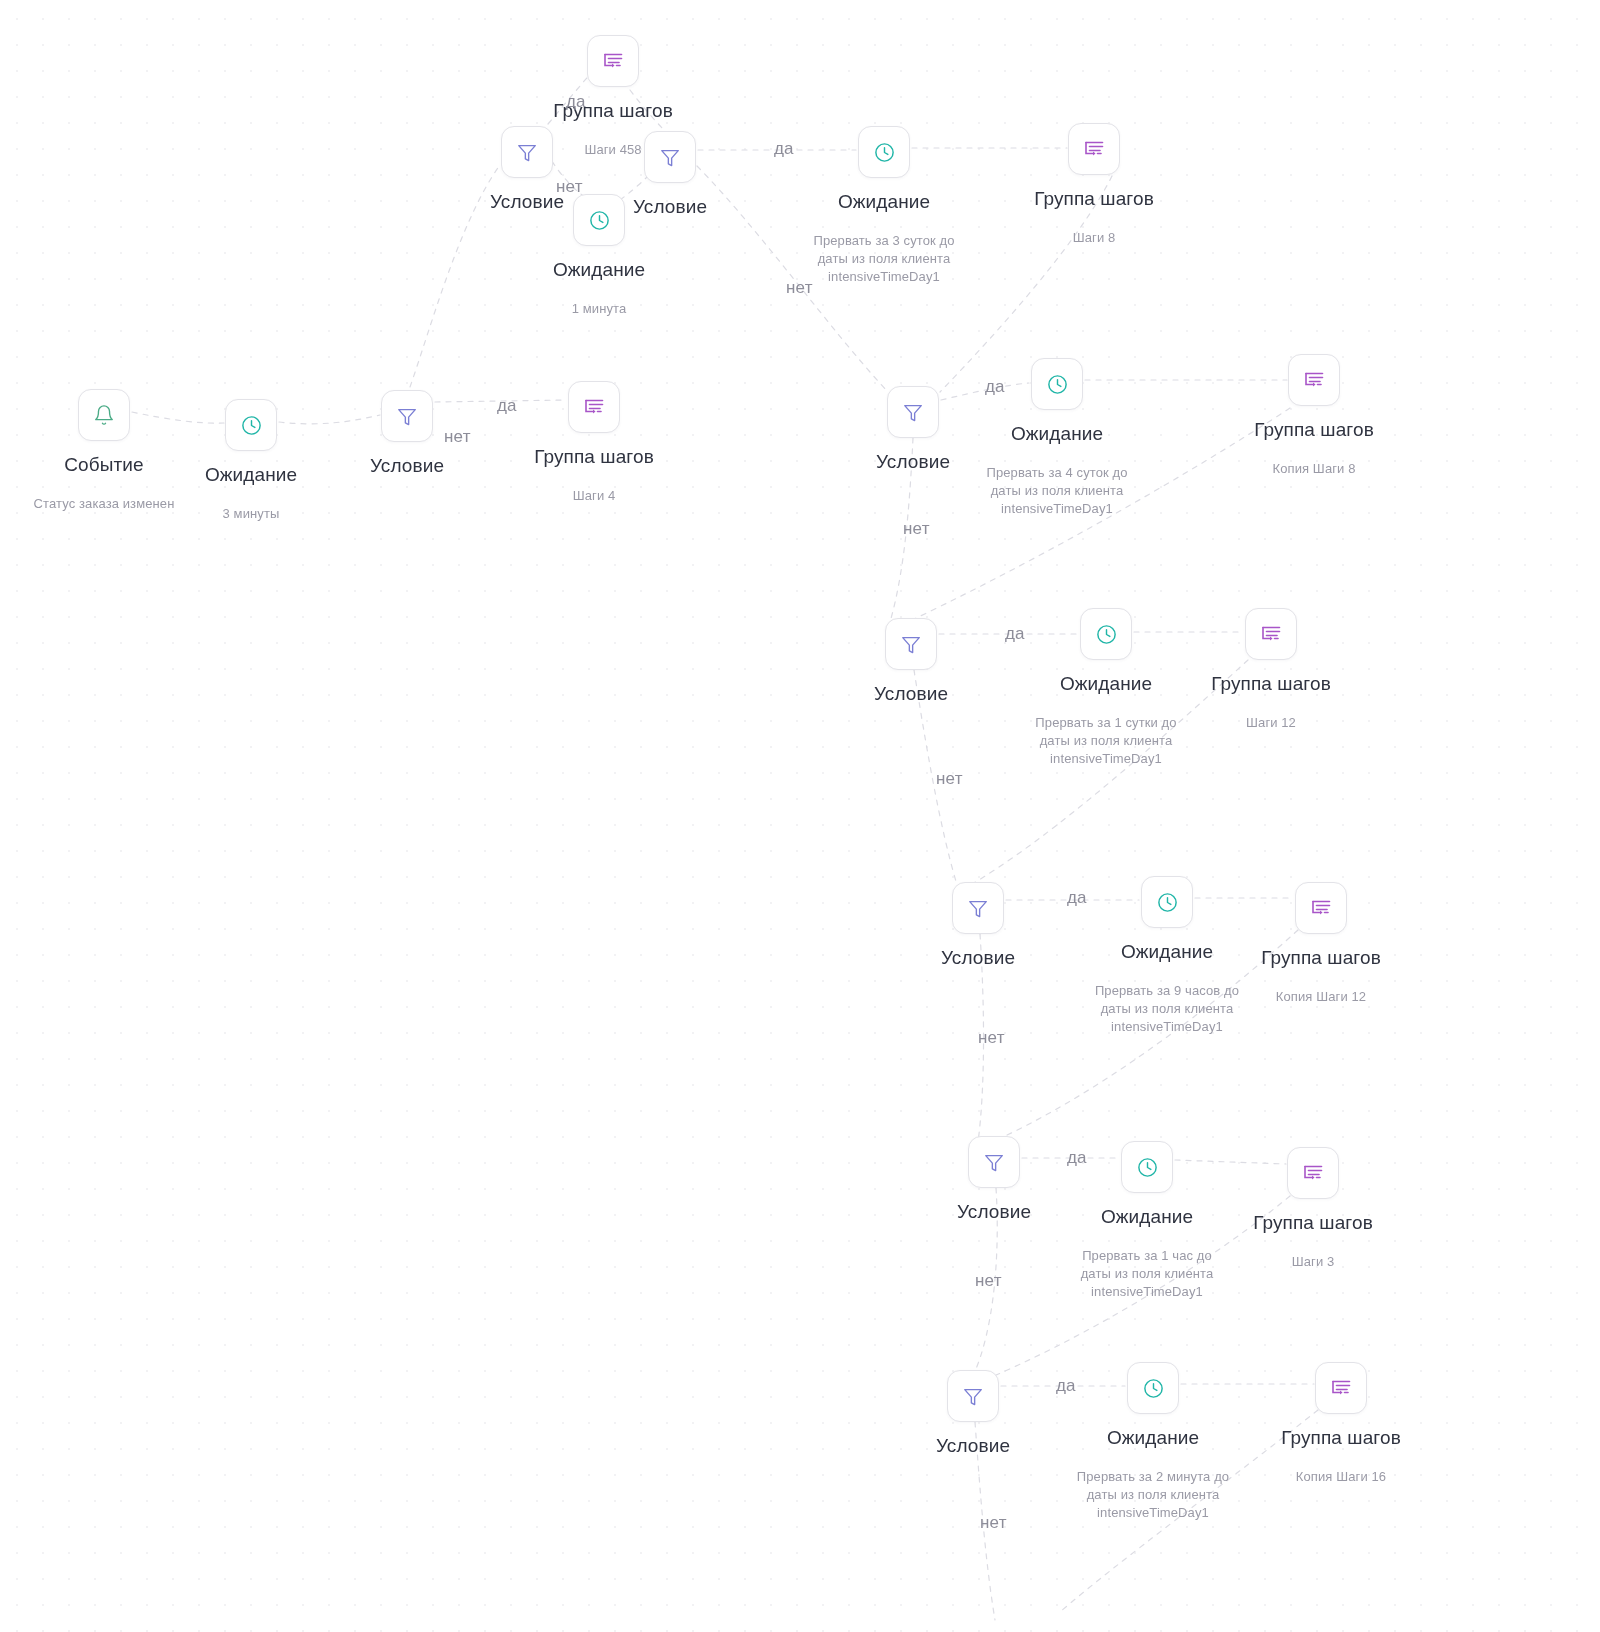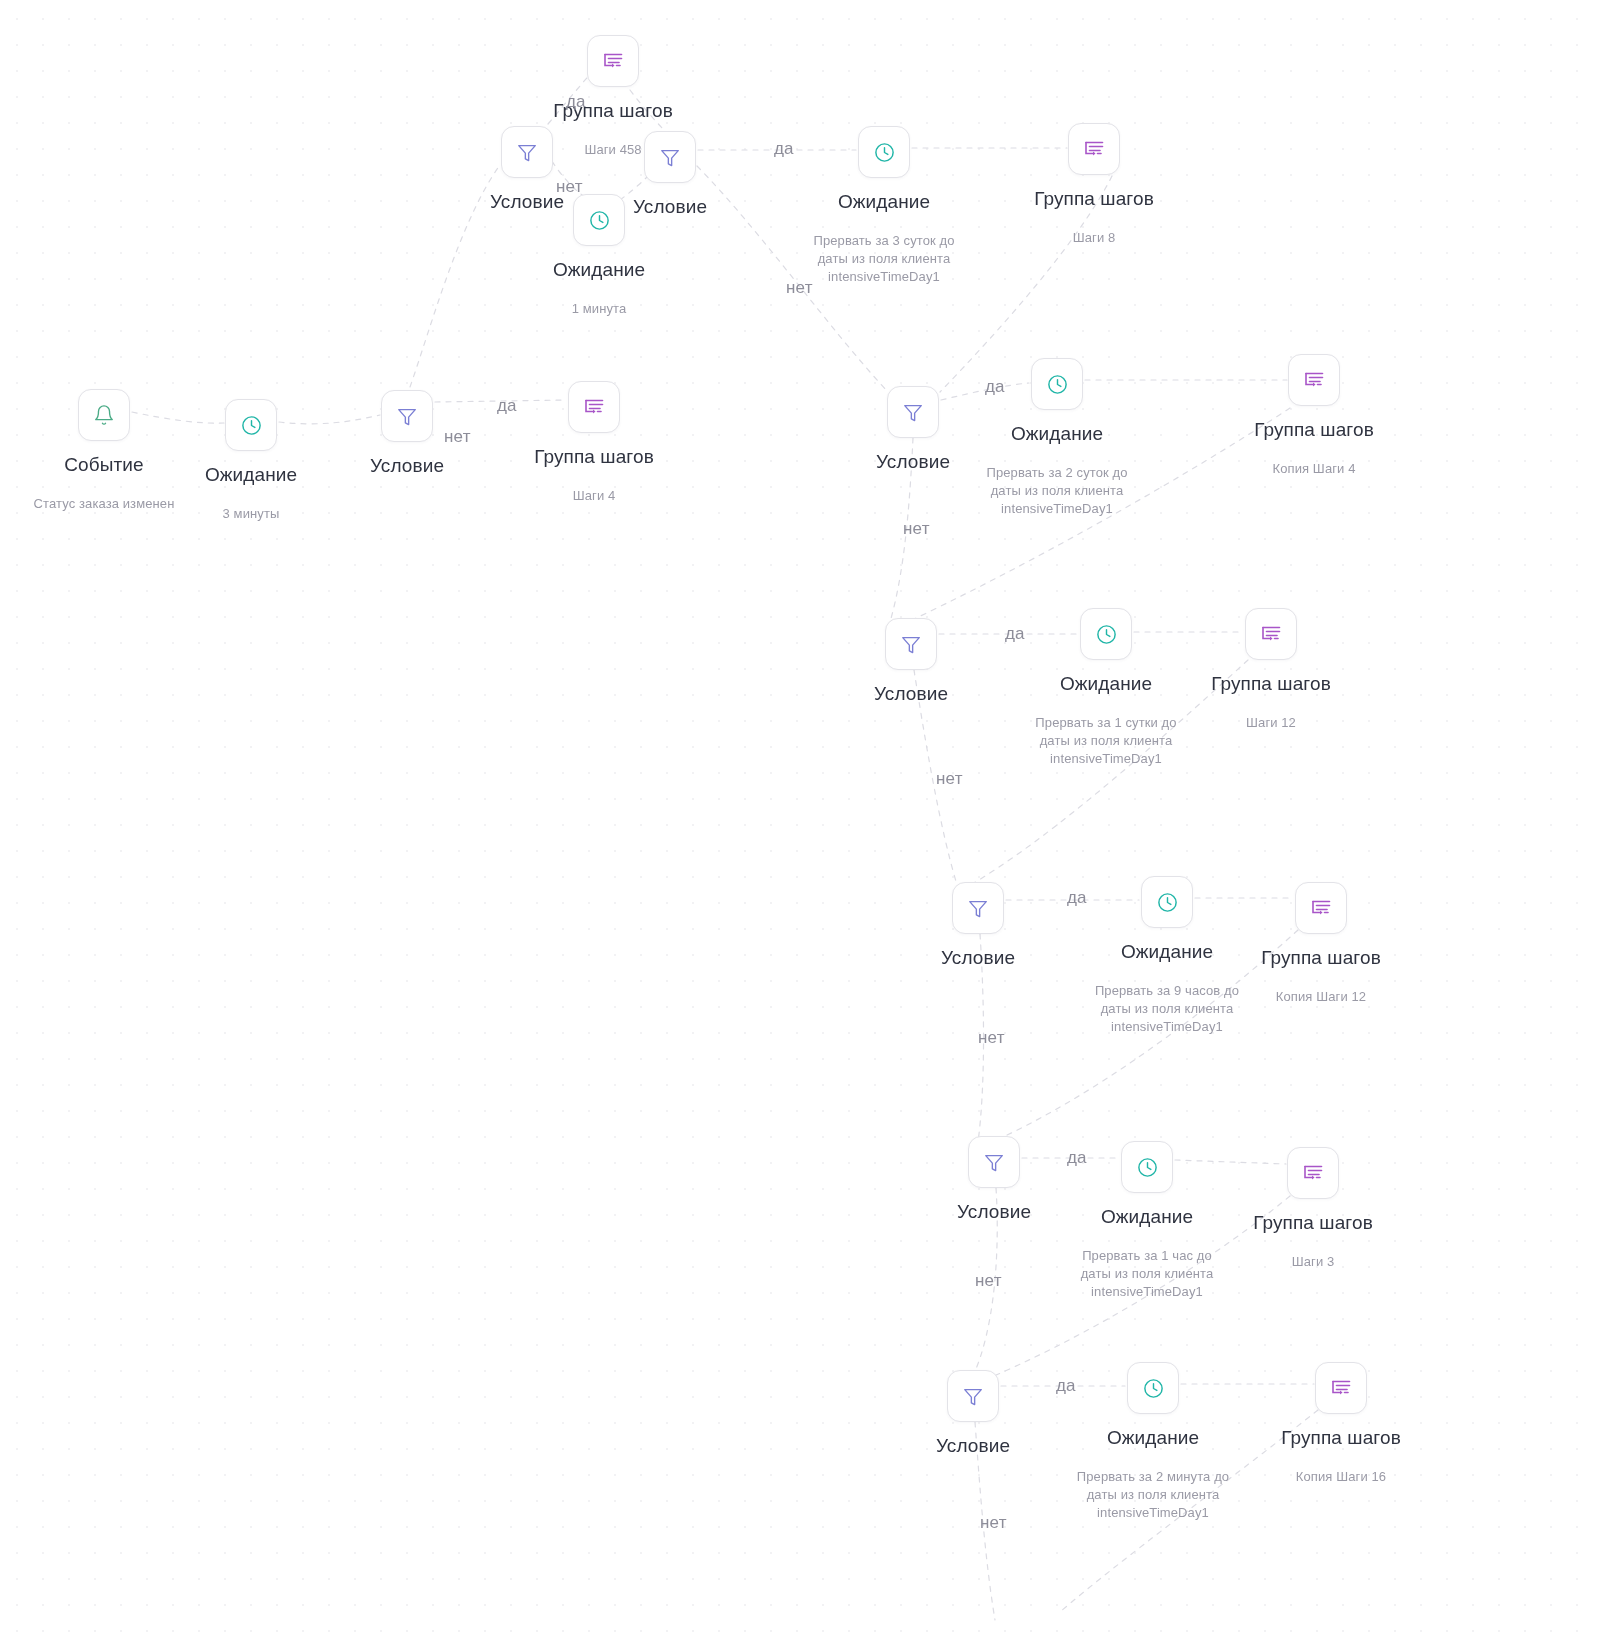--- a/index.html
+++ b/index.html
@@ -214,35 +214,35 @@
         <div class="title">Условие</div>
       </div>
       <div class="node" style="left: 1057px; top: 358px;">
         <div class="box">
           <svg width="23" height="23" viewBox="0 0 24 24" fill="none" stroke="#1fb5a7" stroke-width="1.5" stroke-linecap="round" stroke-linejoin="round">
             <circle cx="12" cy="12" r="9"></circle>
             <polyline points="12 7 12 12 15.5 14"></polyline>
           </svg>
         </div>
         <div class="title">Ожидание</div>
-        <div class="sub">Прервать за 2 суток до даты из поля клиента intensiveTimeDay1</div>
+        <div class="sub">Прервать за 4 суток до даты из поля клиента intensiveTimeDay1</div>
       </div>
       <div class="node" style="left: 1314px; top: 354px;">
         <div class="box">
           <svg width="24" height="24" viewBox="0 0 24 24" fill="none" stroke="#a855c8" stroke-width="1.6" stroke-linecap="round">
             <line x1="4" y1="5.5" x2="20.5" y2="5.5"></line>
             <line x1="7.5" y1="9.5" x2="20.5" y2="9.5"></line>
             <line x1="7.5" y1="13.5" x2="18" y2="13.5"></line>
             <path d="M4 5.5 L4 16.5 L12.5 16.5"></path>
             <line x1="15.5" y1="16.5" x2="19" y2="16.5"></line>
             <path d="M11 14.6 L13.2 16.5 L11 18.4 Z" fill="#a855c8" stroke="none"></path>
           </svg>
         </div>
         <div class="title">Группа шагов</div>
-        <div class="sub">Копия Шаги 4</div>
+        <div class="sub">Копия Шаги 8</div>
       </div>
       <div class="node" style="left: 911px; top: 618px;">
         <div class="box">
           <svg width="22" height="22" viewBox="0 0 24 24" fill="none" stroke="#7b7fd4" stroke-width="1.5" stroke-linecap="round" stroke-linejoin="round">
             <polygon points="21 5 3 5 10.2 13.2 10.2 19.5 13.8 21.3 13.8 13.2 21 5"></polygon>
           </svg>
         </div>
         <div class="title">Условие</div>
       </div>
       <div class="node" style="left: 1106px; top: 608px;">

